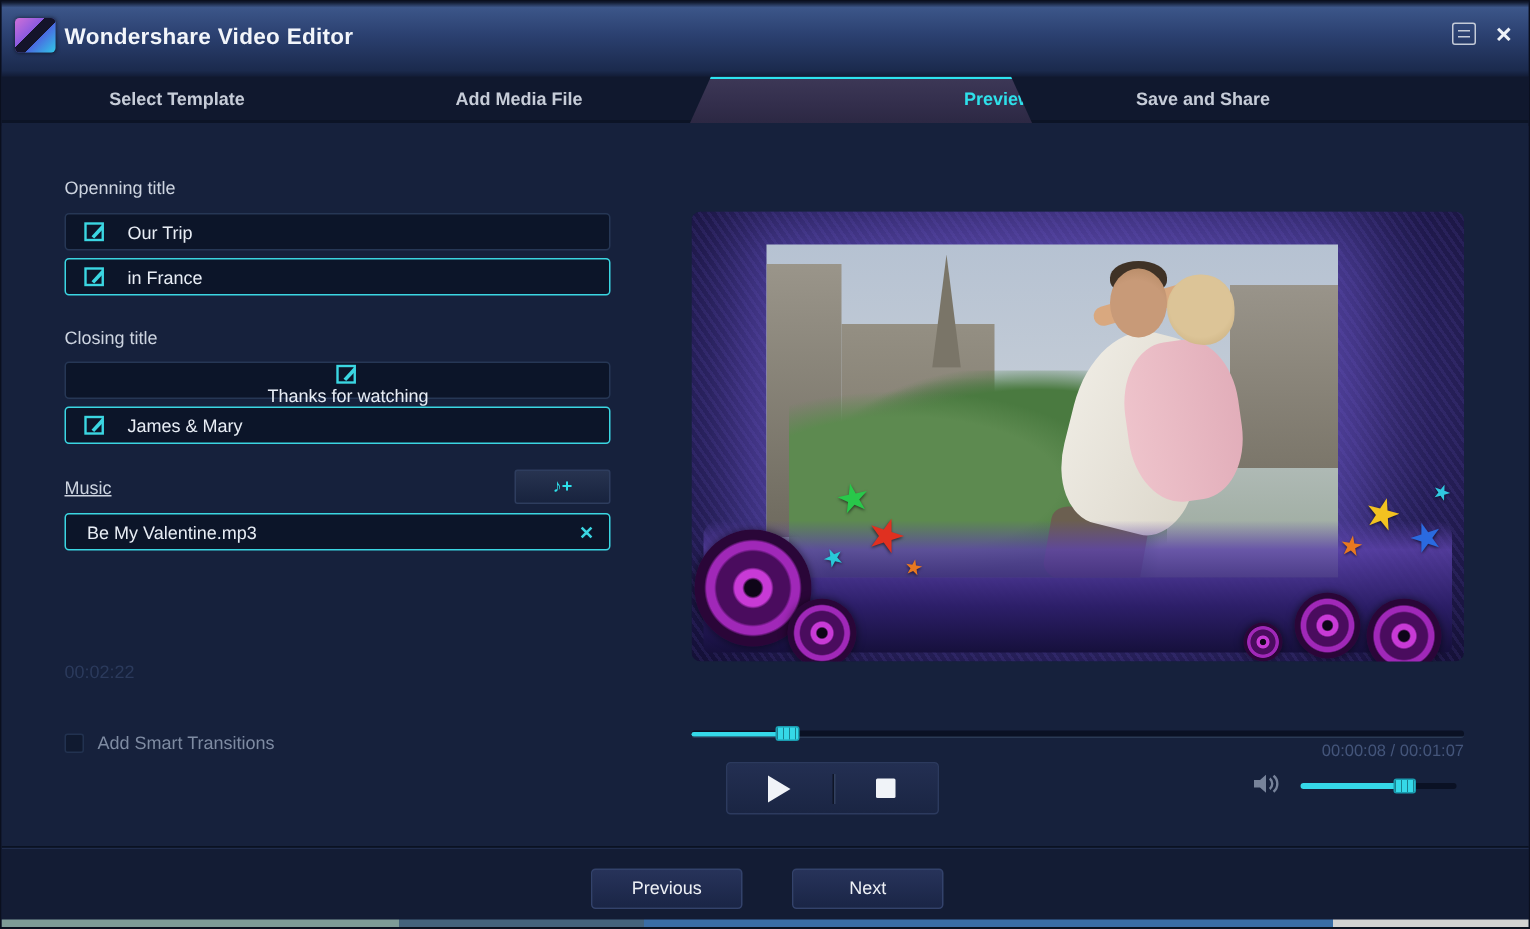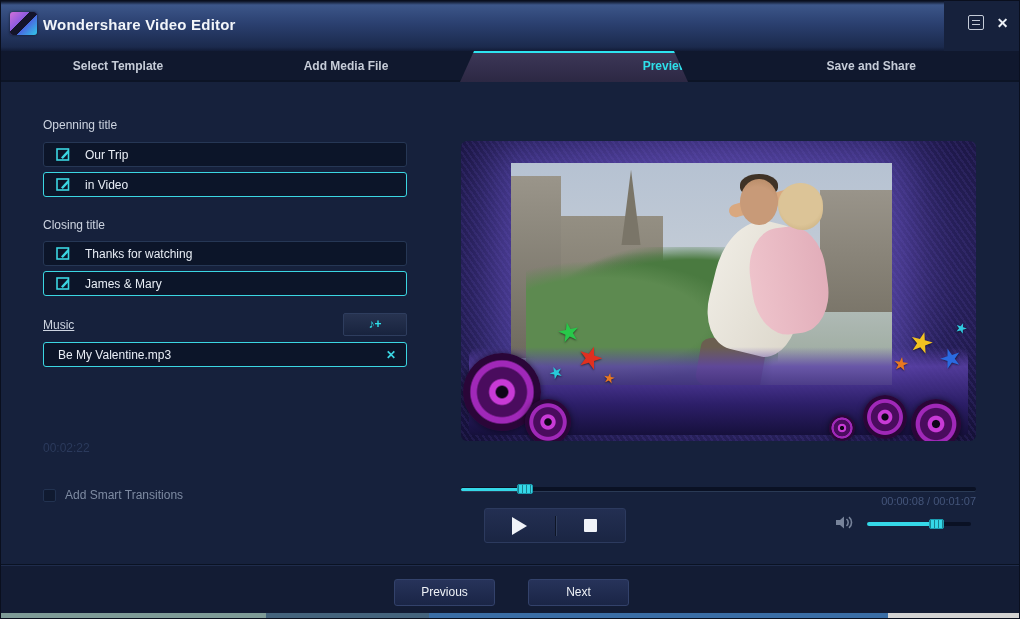--- a/index.html
+++ b/index.html
@@ -1,21 +1,21 @@
 <!DOCTYPE html>
 <html><head>
 <meta charset="utf-8">
 <style>
   * { margin:0; padding:0; box-sizing:border-box; }
   body { font-family:"Liberation Sans", sans-serif; background:#000; }
   .window { position:relative; width:1020px; height:619px; overflow:hidden;
             background:#16213c; border:1px solid #0a0f1e; }
 
   
-  .titlebar { position:absolute; left:0; top:0; width:943px; height:50px;
+  .titlebar { position:absolute; left:0; top:0; width:1020px; height:50px;
     background:linear-gradient(180deg,#0c1222 0%,#3c5689 8%,#2b4070 45%,#1b2a4d 92%,#121c36 100%); }
   .logo { position:absolute; left:9px; top:11px; width:27px; height:23px; border-radius:3px;
     background:linear-gradient(135deg,#d070d8 0%,#8a5ae0 40%,#4a6ae0 60%,#30c8e8 100%);
     box-shadow:0 0 3px rgba(0,0,0,.6); }
   .logo-slash { position:absolute; inset:0; border-radius:3px;
     background:linear-gradient(135deg,transparent 40%,#14142a 40%,#14142a 60%,transparent 60%); }
   .win-title { position:absolute; left:42px; top:0; height:48px; line-height:48px;
     color:#f2f5fa; font-size:15px; font-weight:bold; letter-spacing:.2px; }
   .tb-btn { position:absolute; top:13px; width:19px; height:18px; cursor:pointer; }
   .feedback-box { position:absolute; left:1px; top:1px; width:16px; height:15px;
@@ -145,45 +145,45 @@
           <i style="top:8px;"></i>
       </div>
     </div>
     <div class="tb-btn close-x" style="left:992px;">✕</div>
   </div>
 
   <div class="tabbar">
     <div class="tab" style="left:3px;">Select Template</div>
     <div class="tab" style="left:231px;">Add Media File</div>
     <div class="tab active" style="left:459px;">Preview</div>
-    <div class="tab" style="left:687px;text-align:right;">Save and Share</div>
+    <div class="tab" style="left:687px;">Save and Share</div>
   </div>
 
   <div class="content">
 
     <div class="fld-label" style="top:34px;">Openning title</div>
 
     <div class="field" style="top:58px;">
       <svg class="edit-ic" viewBox="0 0 15 15">
           <rect x="1" y="2" width="11.5" height="11" fill="none" stroke="currentColor" stroke-width="1.6"></rect>
           <path d="M5 10.5 L11.7 3.2 L13.4 5 L6.8 12 Z" fill="currentColor"></path>
         </svg>
       <span class="field-text">Our Trip</span>
     </div>
     <div class="field selected" style="top:88px;">
       <svg class="edit-ic" viewBox="0 0 15 15">
           <rect x="1" y="2" width="11.5" height="11" fill="none" stroke="currentColor" stroke-width="1.6"></rect>
           <path d="M5 10.5 L11.7 3.2 L13.4 5 L6.8 12 Z" fill="currentColor"></path>
         </svg>
-      <span class="field-text">in Video</span>
+      <span class="field-text">in France</span>
     </div>
 
     <div class="fld-label" style="top:134px;">Closing title</div>
 
-    <div class="field" style="top:157px;">
+    <div class="field" style="top:157px;flex-direction:column;">
       <svg class="edit-ic" viewBox="0 0 15 15">
           <rect x="1" y="2" width="11.5" height="11" fill="none" stroke="currentColor" stroke-width="1.6"></rect>
           <path d="M5 10.5 L11.7 3.2 L13.4 5 L6.8 12 Z" fill="currentColor"></path>
         </svg>
       <span class="field-text">Thanks for watching</span>
     </div>
     <div class="field selected" style="top:187px;">
       <svg class="edit-ic" viewBox="0 0 15 15">
           <rect x="1" y="2" width="11.5" height="11" fill="none" stroke="currentColor" stroke-width="1.6"></rect>
           <path d="M5 10.5 L11.7 3.2 L13.4 5 L6.8 12 Z" fill="currentColor"></path>

